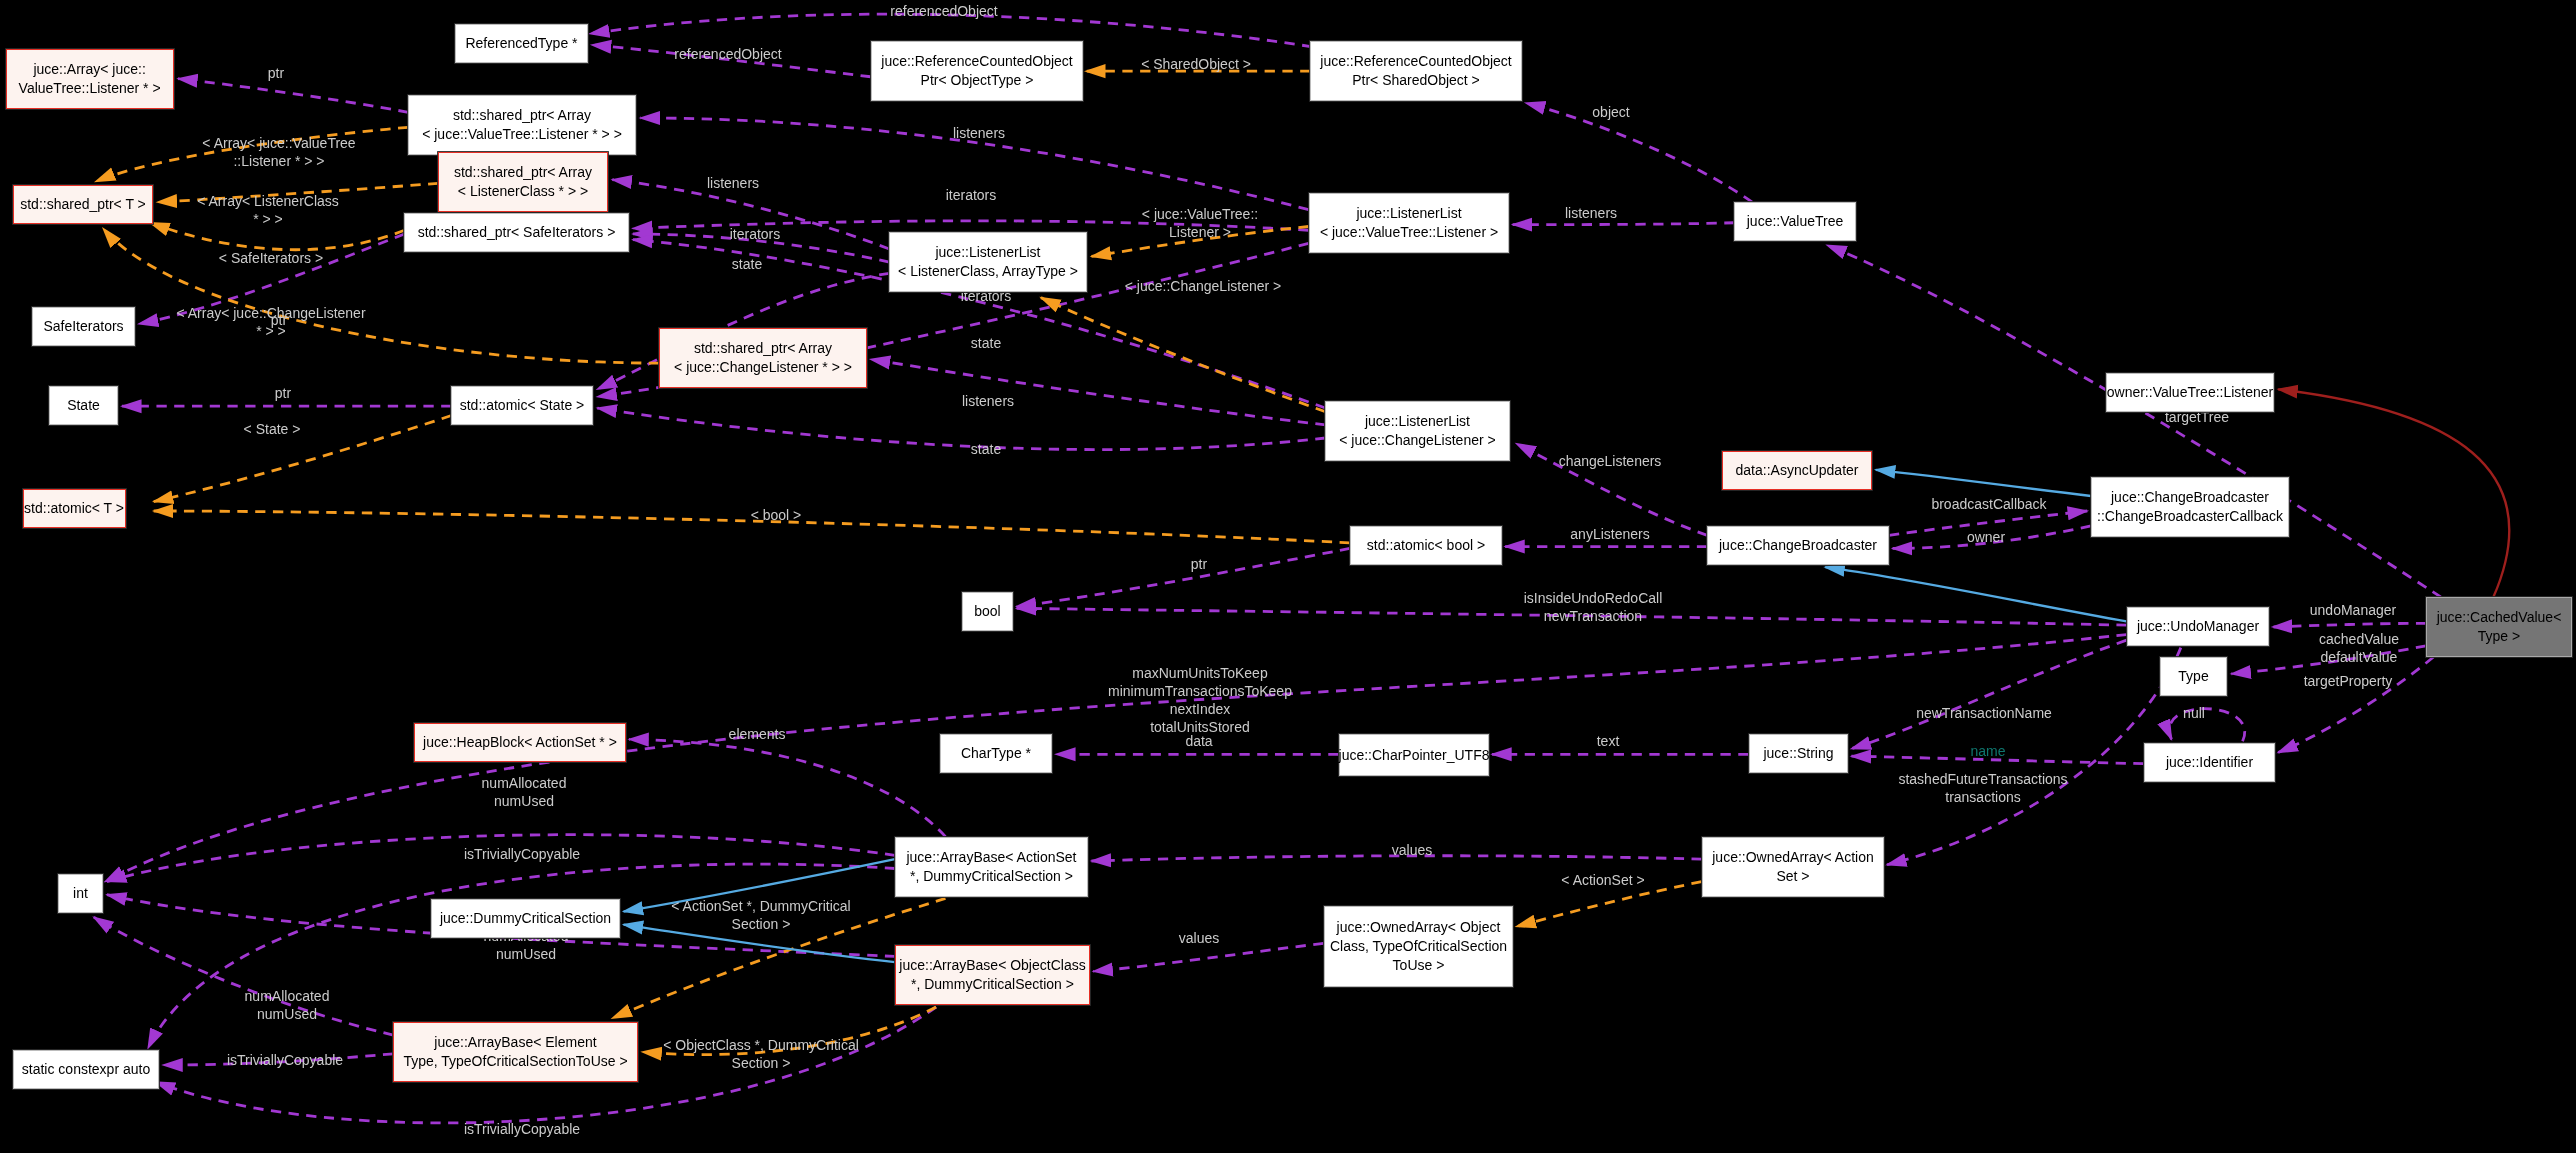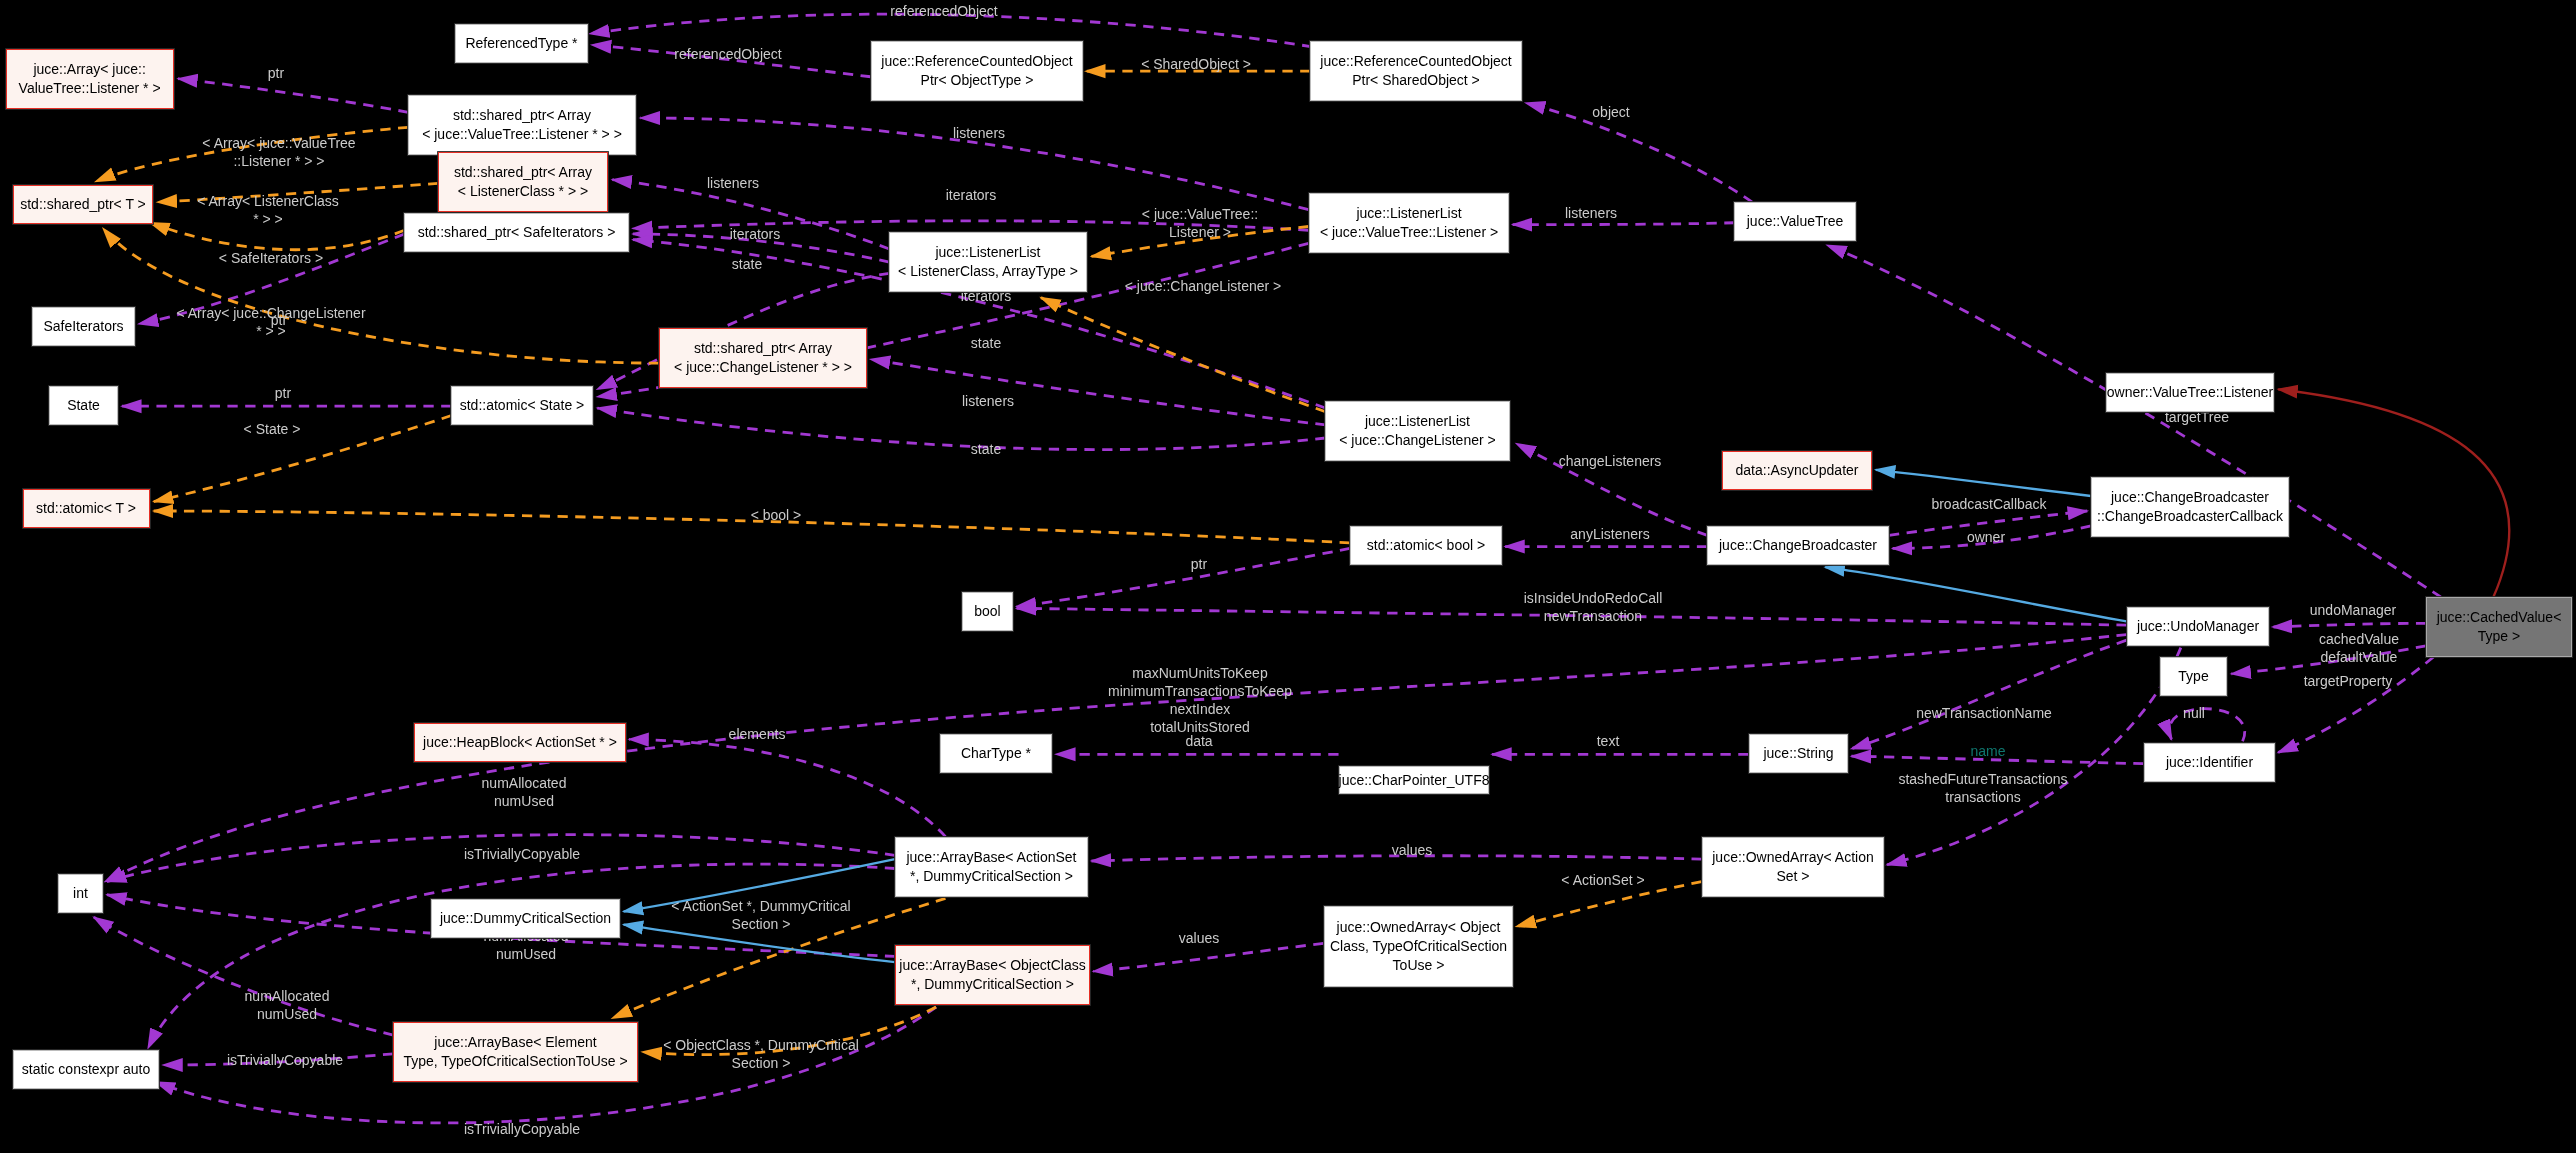--- a/index.html
+++ b/index.html
@@ -185,37 +185,37 @@
 &lt; ListenerClass, ArrayType &gt;</div>
     <div class="node plain" style="left: 1309px; top: 193px; width: 200px; height: 60px;">juce::ListenerList
 &lt; juce::ValueTree::Listener &gt;</div>
     <div class="node plain" style="left: 1734px; top: 202px; width: 122px; height: 39px;">juce::ValueTree</div>
     <div class="node plain" style="left: 32px; top: 307px; width: 103px; height: 39px;">SafeIterators</div>
     <div class="node template" style="left: 659px; top: 328px; width: 208px; height: 60px;">std::shared_ptr&lt; Array
 &lt; juce::ChangeListener * &gt; &gt;</div>
     <div class="node plain" style="left: 451px; top: 386px; width: 142px; height: 39px;">std::atomic&lt; State &gt;</div>
     <div class="node plain" style="left: 49px; top: 386px; width: 69px; height: 39px;">State</div>
     <div class="node plain" style="left: 2106px; top: 373px; width: 168px; height: 39px;">owner::ValueTree::Listener</div>
-    <div class="node template" style="left: 22.5px; top: 489px; width: 127px; height: 39px;">std::atomic&lt; T &gt;</div>
+    <div class="node template" style="left: 22.5px; top: 489px; width: 103px; height: 39px;">std::atomic&lt; T &gt;</div>
     <div class="node plain" style="left: 1325px; top: 401px; width: 185px; height: 60px;">juce::ListenerList
 &lt; juce::ChangeListener &gt;</div>
     <div class="node template" style="left: 1722px; top: 451px; width: 150px; height: 39px;">data::AsyncUpdater</div>
     <div class="node plain" style="left: 2091px; top: 477px; width: 198px; height: 60px;">juce::ChangeBroadcaster
 ::ChangeBroadcasterCallback</div>
     <div class="node plain" style="left: 1350px; top: 526px; width: 152px; height: 39px;">std::atomic&lt; bool &gt;</div>
     <div class="node plain" style="left: 1707px; top: 526px; width: 182px; height: 39px;">juce::ChangeBroadcaster</div>
     <div class="node plain" style="left: 962px; top: 592px; width: 51px; height: 39px;">bool</div>
     <div class="node plain" style="left: 2127px; top: 607px; width: 142px; height: 39px;">juce::UndoManager</div>
     <div class="node focus" style="left: 2426px; top: 597px; width: 146px; height: 60px;">juce::CachedValue&lt;
 Type &gt;</div>
     <div class="node plain" style="left: 2160px; top: 657px; width: 67px; height: 39px;">Type</div>
     <div class="node plain" style="left: 2144px; top: 743px; width: 131px; height: 39px;">juce::Identifier</div>
     <div class="node template" style="left: 414px; top: 723px; width: 212px; height: 39px;">juce::HeapBlock&lt; ActionSet * &gt;</div>
     <div class="node plain" style="left: 940px; top: 734px; width: 112px; height: 39px;">CharType *</div>
-    <div class="node plain" style="left: 1339px; top: 734px; width: 150px; height: 28px; margin-top: 32px;">juce::CharPointer_UTF8</div>
+    <div class="node plain" style="left: 1339px; top: 734px; width: 150px; height: 42px;">juce::CharPointer_UTF8</div>
     <div class="node plain" style="left: 1749px; top: 734px; width: 99px; height: 39px;">juce::String</div>
     <div class="node plain" style="left: 1702px; top: 837px; width: 182px; height: 60px;">juce::OwnedArray&lt; Action
 Set &gt;</div>
     <div class="node plain" style="left: 895px; top: 837px; width: 193px; height: 60px;">juce::ArrayBase&lt; ActionSet
 *, DummyCriticalSection &gt;</div>
     <div class="node plain" style="left: 58px; top: 874px; width: 45px; height: 39px;">int</div>
     <div class="node plain" style="left: 431px; top: 899px; width: 189px; height: 39px;">juce::DummyCriticalSection</div>
     <div class="node plain" style="left: 1324px; top: 906px; width: 189px; height: 81px;">juce::OwnedArray&lt; Object
 Class, TypeOfCriticalSection
 ToUse &gt;</div>

